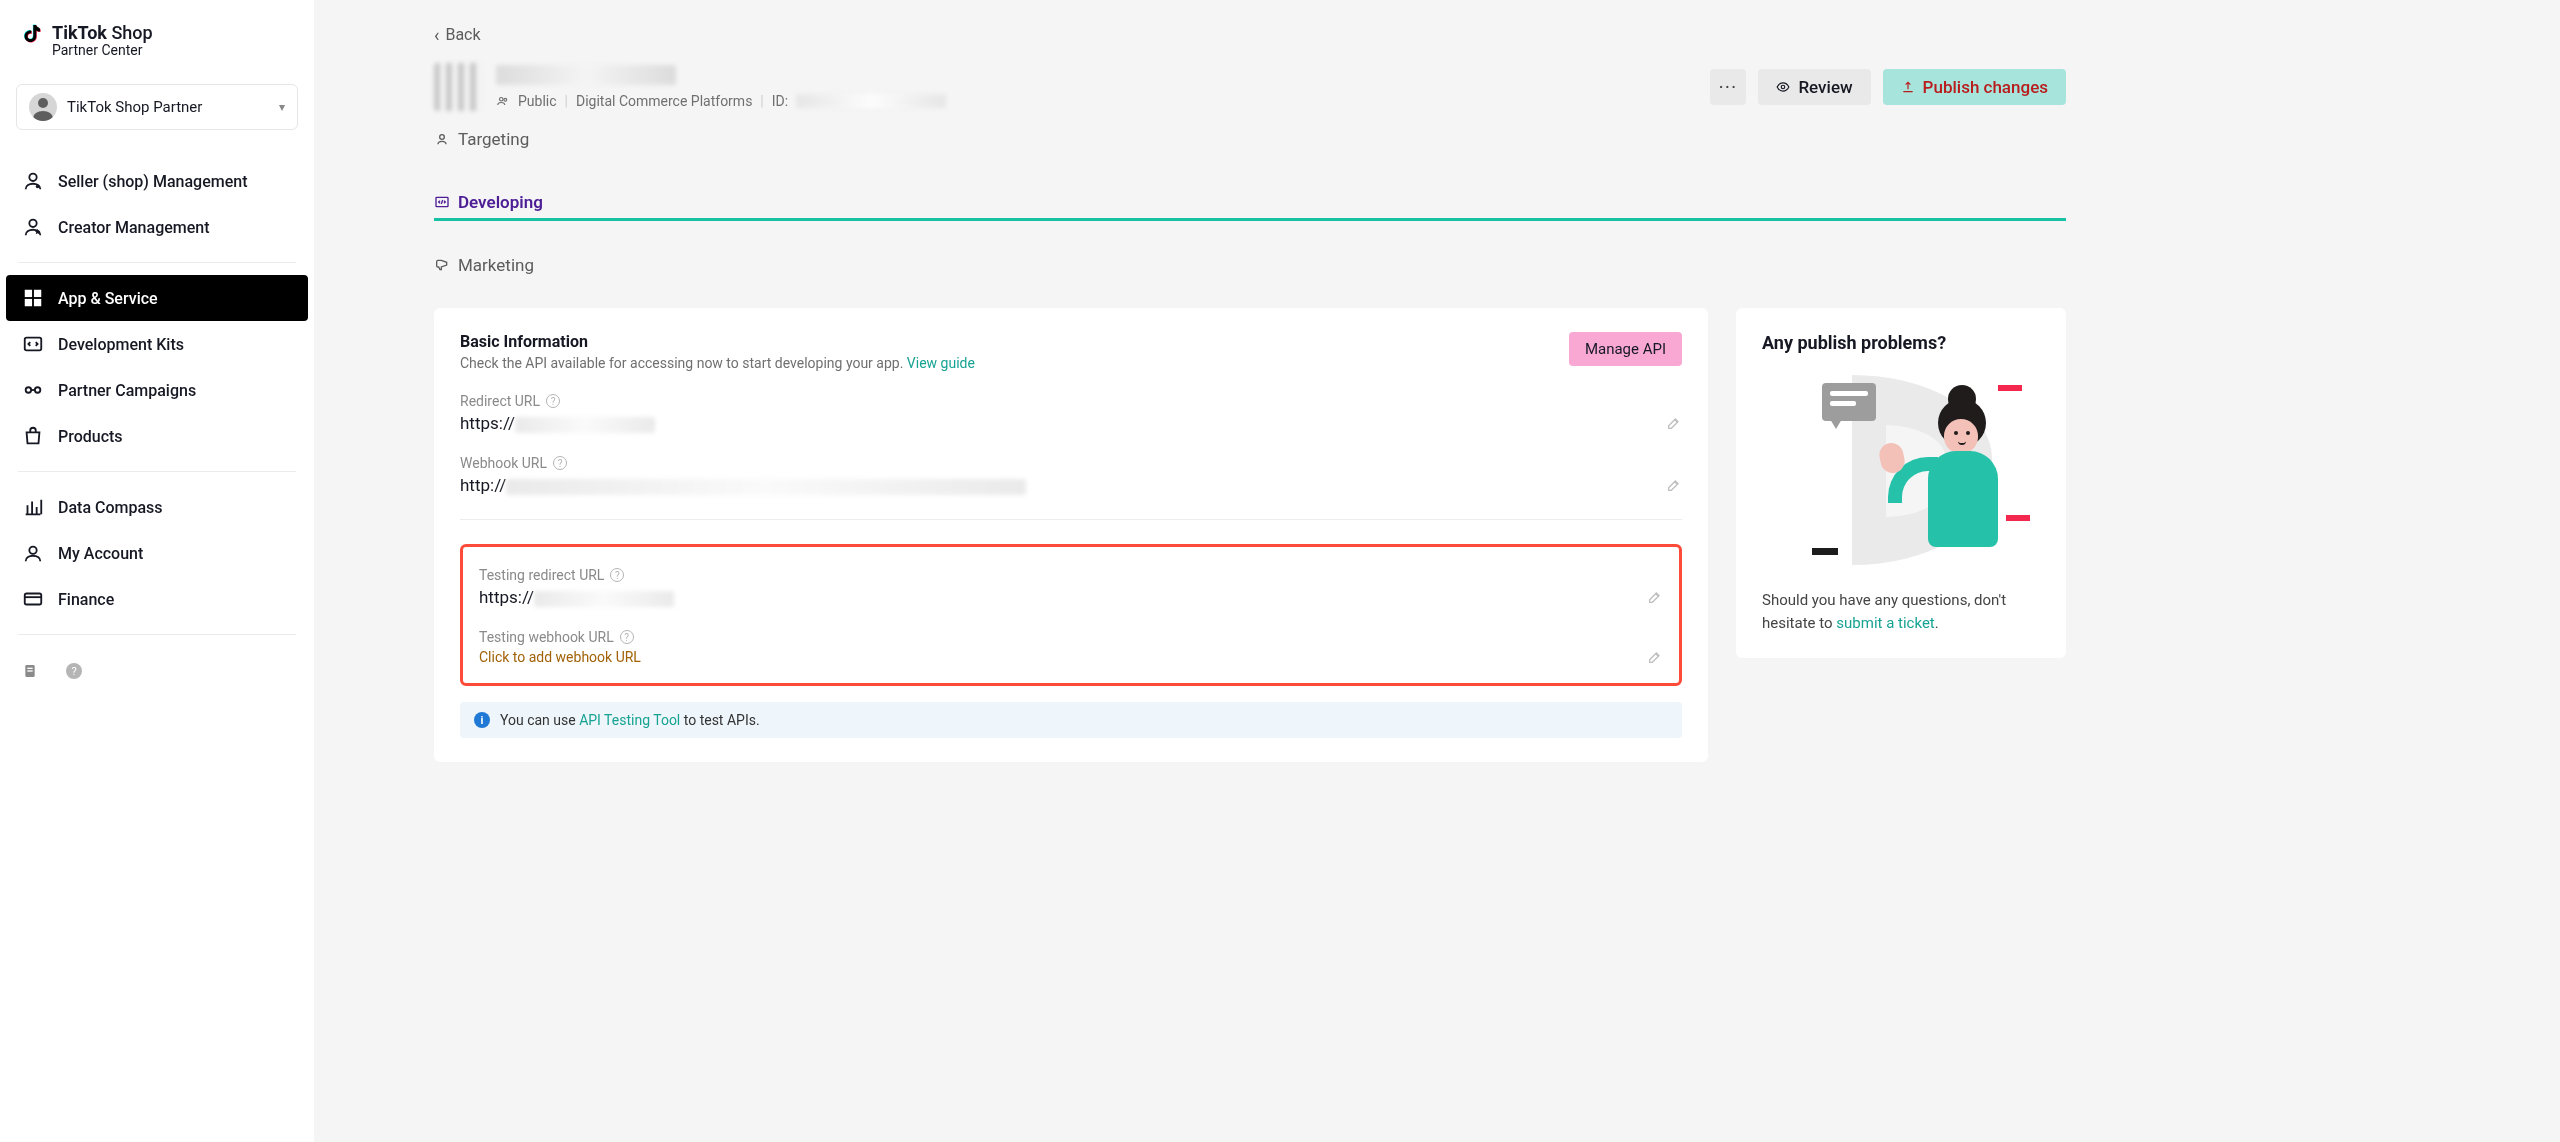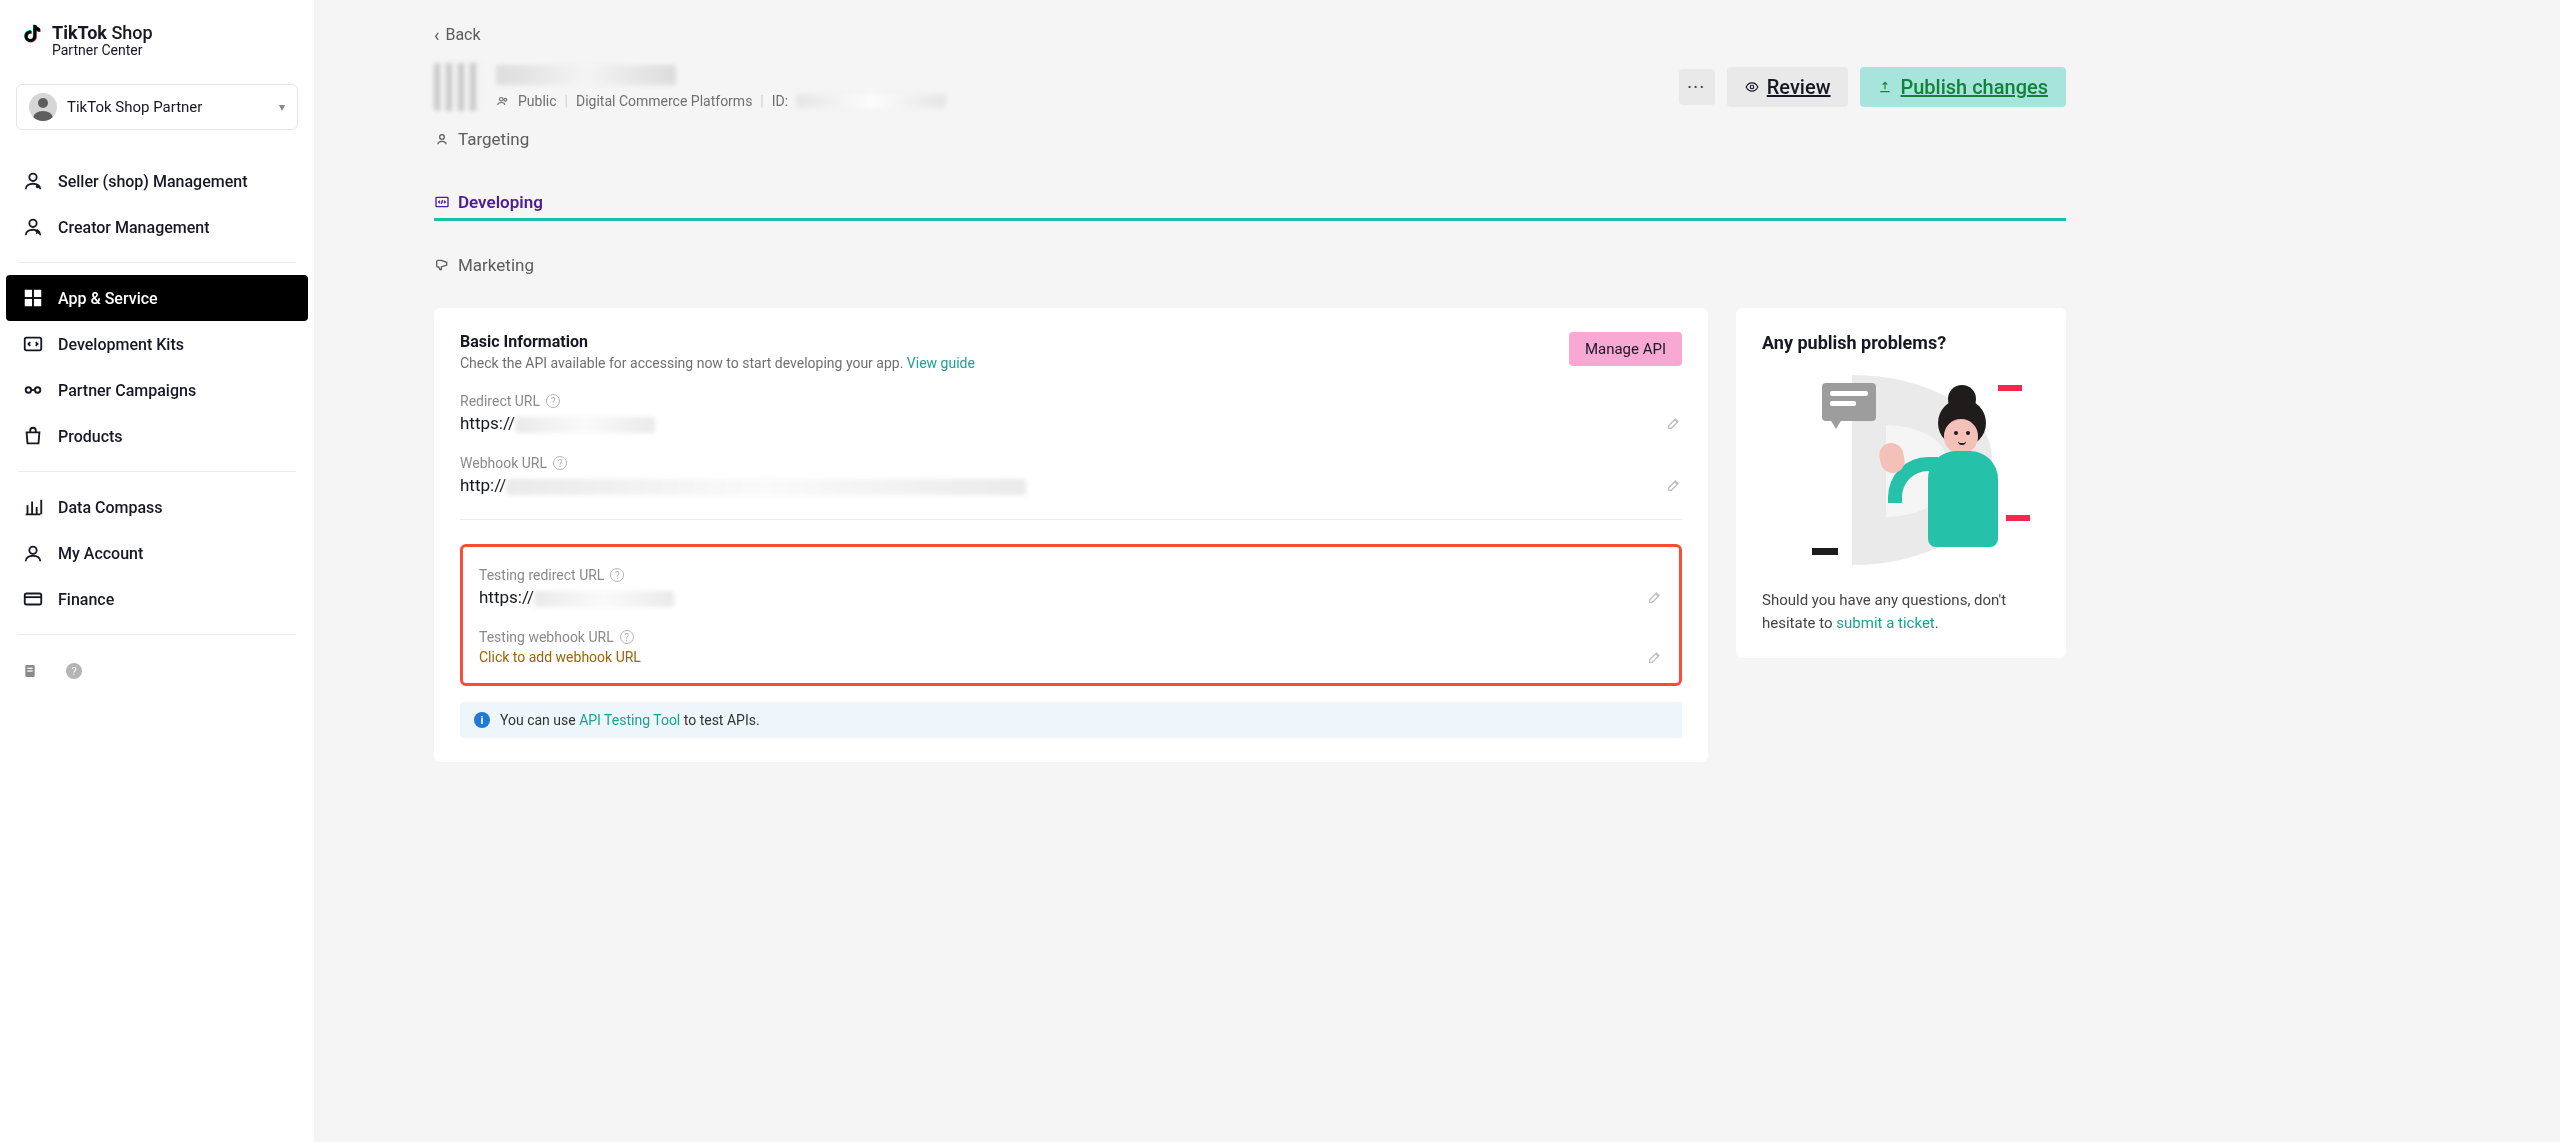--- a/index.html
+++ b/index.html
@@ -89,23 +89,23 @@
     display:inline-block; width:150px; height:14px; vertical-align:middle;
     background: linear-gradient(90deg,#e6e6e6,#fcfcfc,#e6e6e6);
     filter: blur(2px); border-radius:3px;
   }
   .app-meta { color:#707070; font-size:14px; display:flex; align-items:center; gap:8px; }
   .meta-sep { color:#cfcfcf; }
   .meta-icon { width:14px; height:14px; display:inline-flex; }
 
   .header-actions { display:flex; align-items:center; gap:12px; }
   .icon-btn { width:36px; height:36px; border-radius:4px; background:#e9e9e9; display:flex; align-items:center; justify-content:center; cursor:pointer; color:#444; letter-spacing:2px; font-weight:700; }
-  .btn { padding: 8px 18px; border-radius:4px; font-size:20px; cursor:pointer; display:inline-flex; align-items:center; gap:8px; font-weight:500;text-decoration:underline; }
+  .btn { padding: 8px 18px; border-radius:4px; font-size:17px; cursor:pointer; display:inline-flex; align-items:center; gap:8px; font-weight:500; }
   .btn-grey { background:#e9e9e9; color:#161823; }
-  .btn-teal-disabled { background:#a6e4dc; color:#15803d; cursor:default; }
+  .btn-teal-disabled { background:#a6e4dc; color:#b91c1c; cursor:default; }
   .btn-icon { width:14px; height:14px; display:inline-flex; }
 
   .tabs { display:flex; gap:34px; border-bottom: none; margin-bottom: 24px; flex-direction: column; }
   .tab { display:flex; align-items:center; gap:8px; font-size:17px; color:#5c5c5c; cursor:pointer; padding-bottom:6px; border-bottom:3px solid transparent; }
   .tab.active { color:#4c1d95; font-weight:600; border-color:#17c1a3; }
   .tab-icon { width:16px; height:16px; display:inline-flex; }
 
   .two-col { display:flex; gap:28px; align-items:flex-start; }
   .card {
     background:#fff; border-radius:6px; padding:24px 26px; flex:1;

